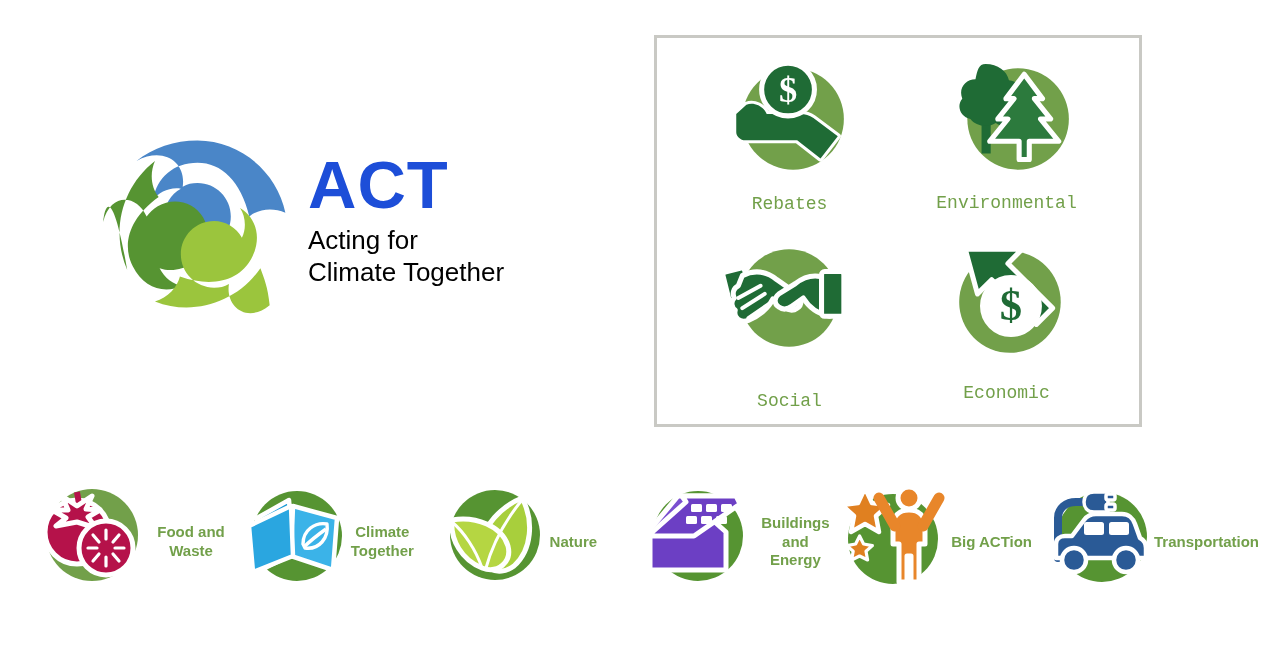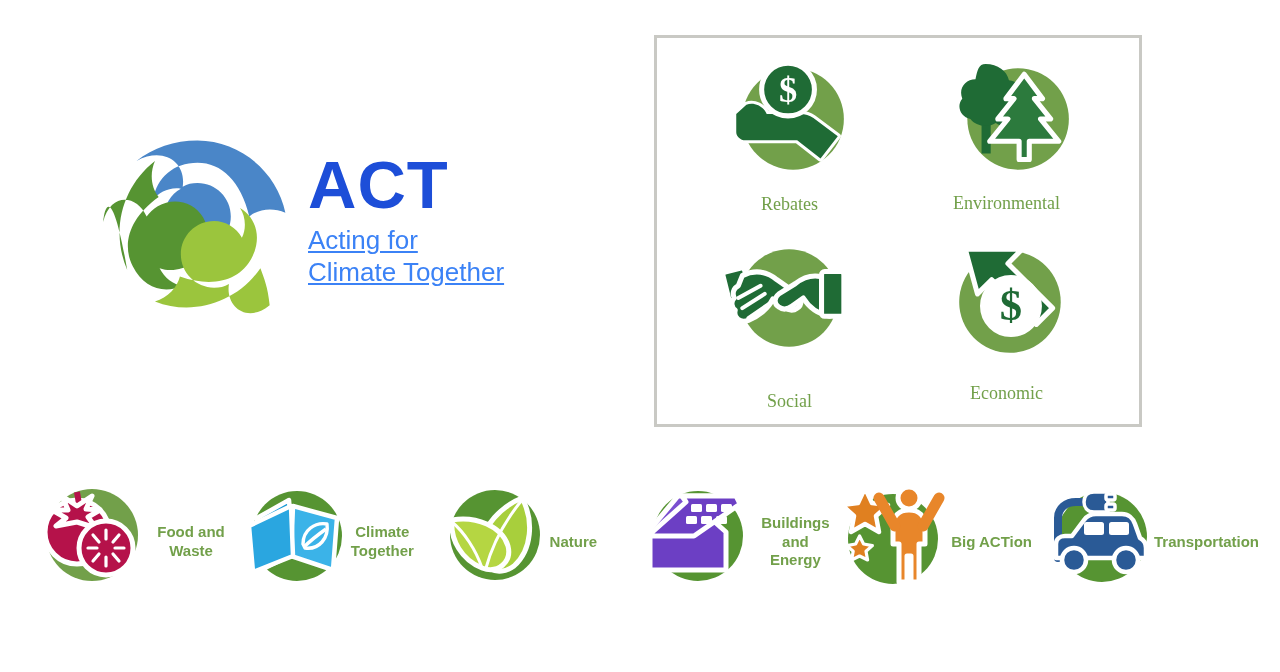--- a/index.html
+++ b/index.html
@@ -15,40 +15,40 @@
   
   #brand { position: absolute; left: 105px; top: 135px; width: 440px; height: 190px; }
   #brand-mark { position: absolute; left: 0; top: 0; width: 185px; height: 185px; }
   #brand-text { position: absolute; left: 203px; top: 18px; width: 240px; }
   #act-word {
     font-size: 67px; font-weight: bold; letter-spacing: 1px;
     line-height: 0.96; color: #1d4ed8; font-family: "Liberation Sans", sans-serif;
   }
   #act-tagline {
     margin-top: 8px; font-size: 26px; line-height: 1.2;
-    color: #3b82f6; font-family: "Liberation Sans", sans-serif; text-decoration: underline;
+    color: #000000; font-family: "Liberation Sans", sans-serif;
   }
   #act-tagline .tl { display: block; }
 
   
   #pillar-panel {
     position: absolute; left: 654px; top: 35px;
     width: 488px; height: 392px;
     border: 3px solid #c9c9c4; background: #ffffff;
   }
   #pillar-grid {
     position: absolute; inset: 0;
     display: grid; grid-template-columns: 1fr 1fr; grid-template-rows: 1fr 1fr;
     padding: 18px 24px 10px 24px;
   }
   .pillar { position: relative; display: flex; flex-direction: column; align-items: center; }
   .pillar .badge { width: 132px; height: 132px; position: relative; }
   .pillar .plabel {
     margin-top: 6px; font-size: 18px; color: #72a04a;
-    font-family: Liberation Serif, serif; text-align: left; white-space: nowrap;
+    font-family: Liberation Mono, monospace; text-align: left; white-space: nowrap;
   }
   .pillar.p-reb .badge { margin-left: -8px; }
   .pillar.p-env .badge { margin-left: 8px; }
   .pillar.p-soc .badge { margin-left: -8px; }
   .pillar.p-eco .badge { margin-left: 12px; }
   .pillar.p-env .plabel { margin-top: 5px; }
   .pillar.p-soc .plabel { margin-top: 24px; }
   .pillar.p-eco .plabel { margin-top: 16px; }
 
   

